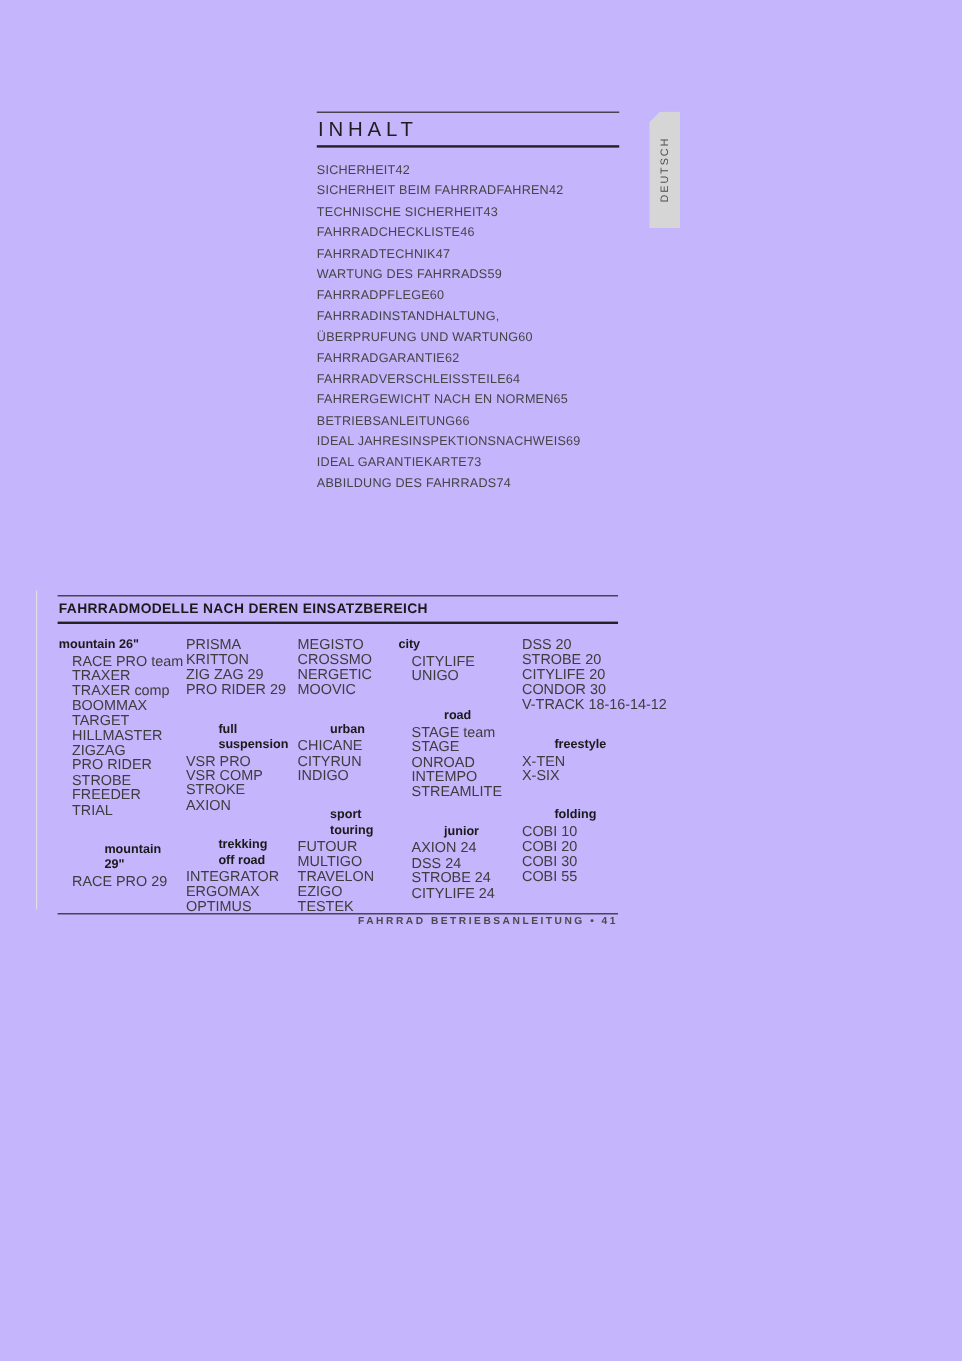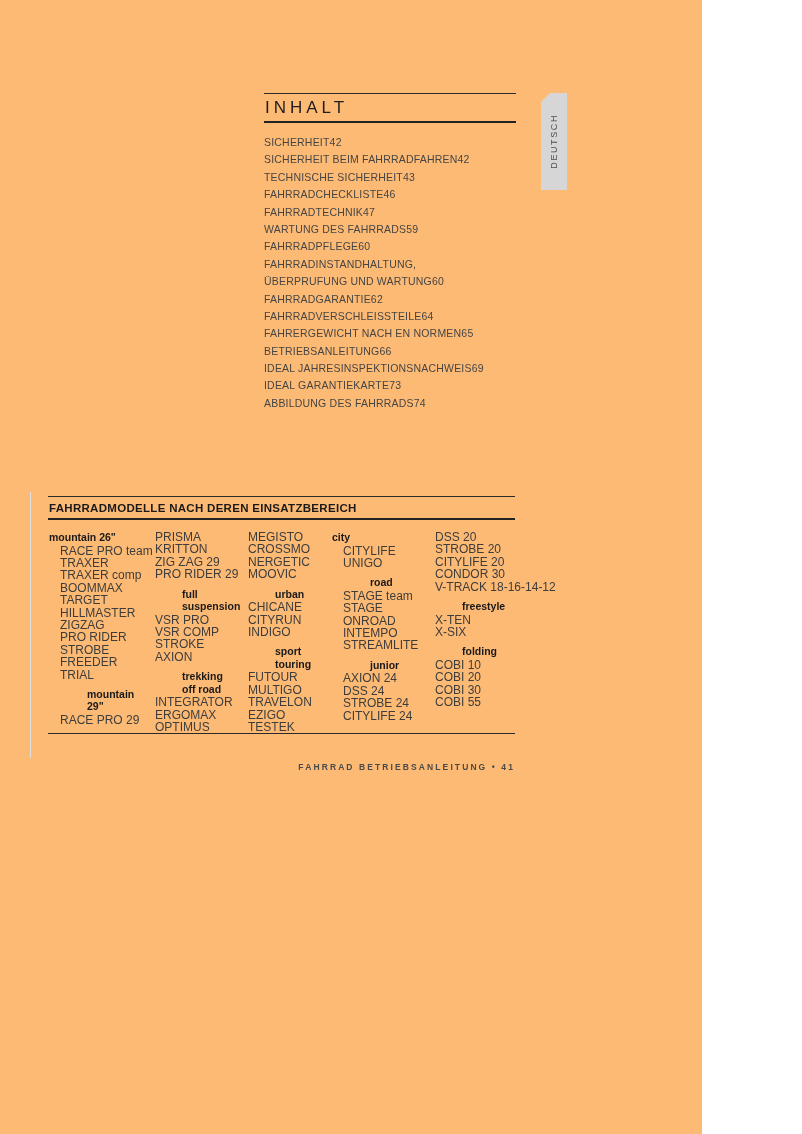--- a/index.html
+++ b/index.html
@@ -1,19 +1,19 @@
 <!DOCTYPE html>
 <html><head>
 <meta charset="utf-8">
 <style>
   html,body{margin:0;padding:0;background:#ffffff;}
   .page{
     position:relative;
-    width:702px;height:1134px;
-    background:#fdba74;
+    width:802px;height:1134px;
+    background:#c4b5fd;
     font-family:"Liberation Sans", sans-serif;
     overflow:hidden;
   }
   
   .toc{
     position:absolute;left:264px;top:93px;width:252px;
   }
   .rule-thin{height:1px;background:#2a2a2a;}
   .rule-thick{height:2px;background:#222222;}
   .toc-title{
@@ -46,21 +46,21 @@
   }
   .models-grid{
     display:grid;grid-template-columns:95px 93px 95px 92px 92px;
     padding:11px 0 0 1px;min-height:198px;box-sizing:border-box;
   }
   .mcol{overflow:visible;}
   .mh{
     font-size:10.5px;font-weight:bold;color:#1a1a1a;
     line-height:12.5px;margin:0 0 1px 0;
   }
-  .mh:not(:first-child){margin-top:7px;padding-left:38px;}
+  .mh:not(:first-child){margin-top:21px;padding-left:38px;}
   .mi{
     font-size:12px;color:#3d3d3d;line-height:12.4px;white-space:nowrap;padding-left:11px;
   }
   
   .page-footer{
     position:absolute;left:48px;top:762px;width:467px;
     text-align:right;font-size:8.5px;letter-spacing:2.1px;color:#4a4a4a;font-weight:bold;
   }
   
   .edge-line{

